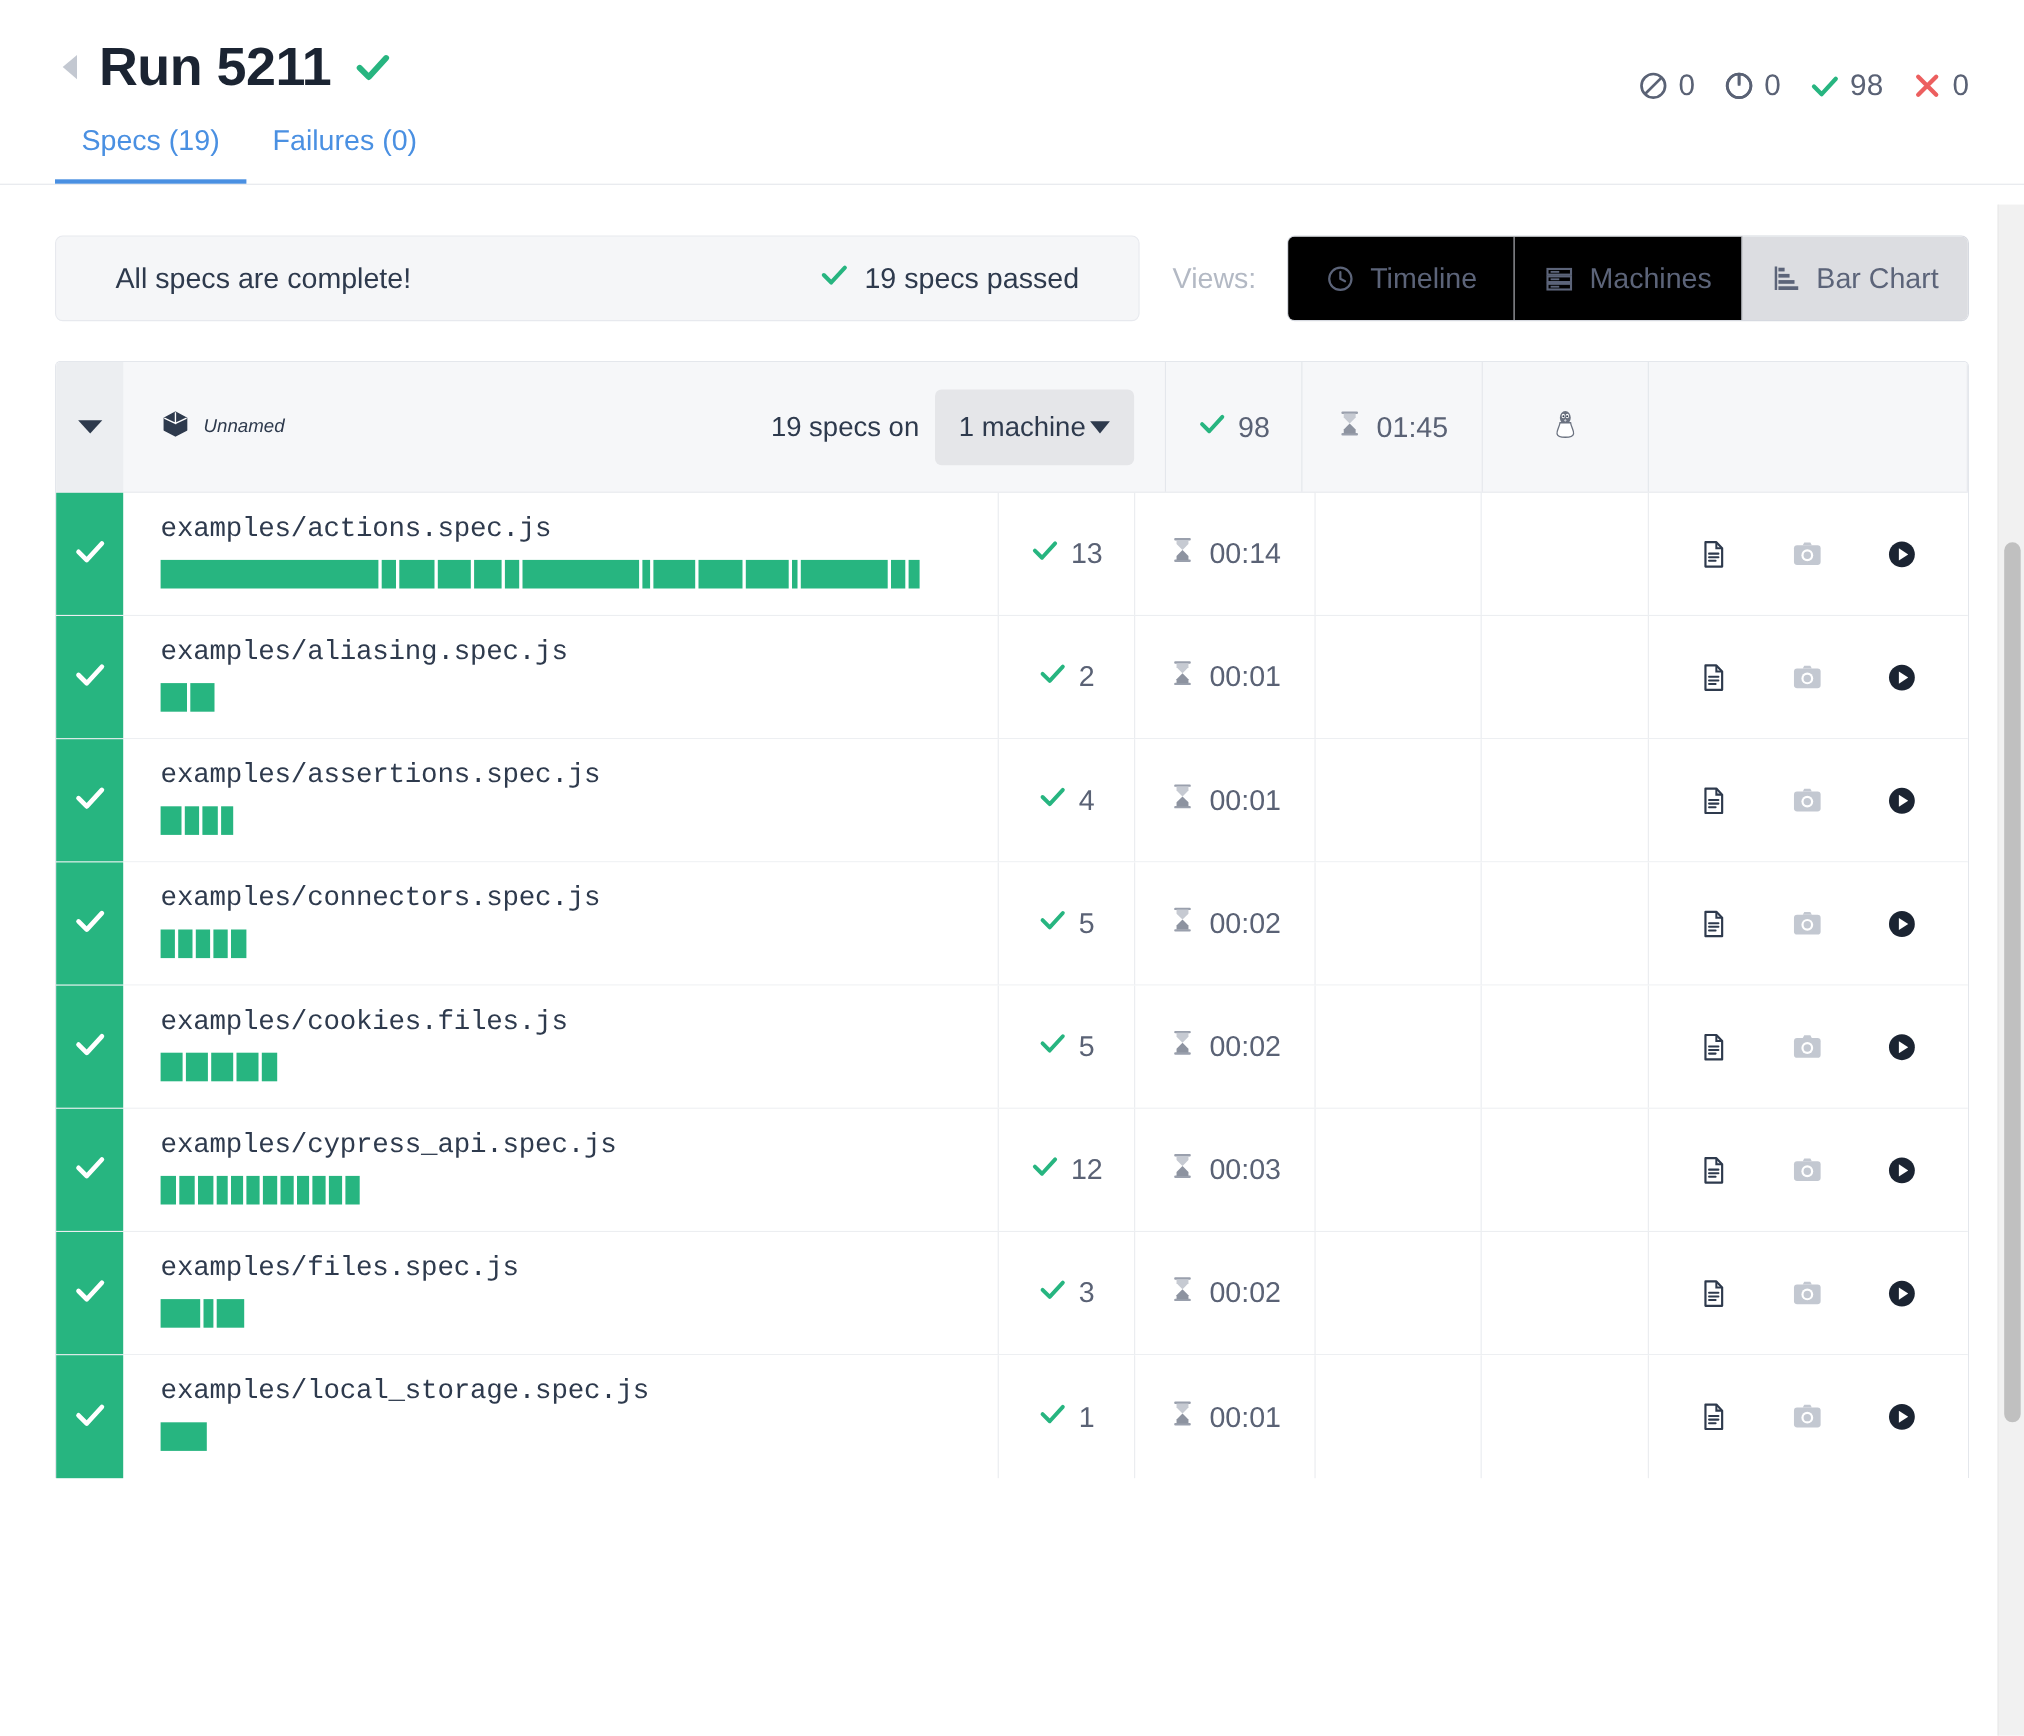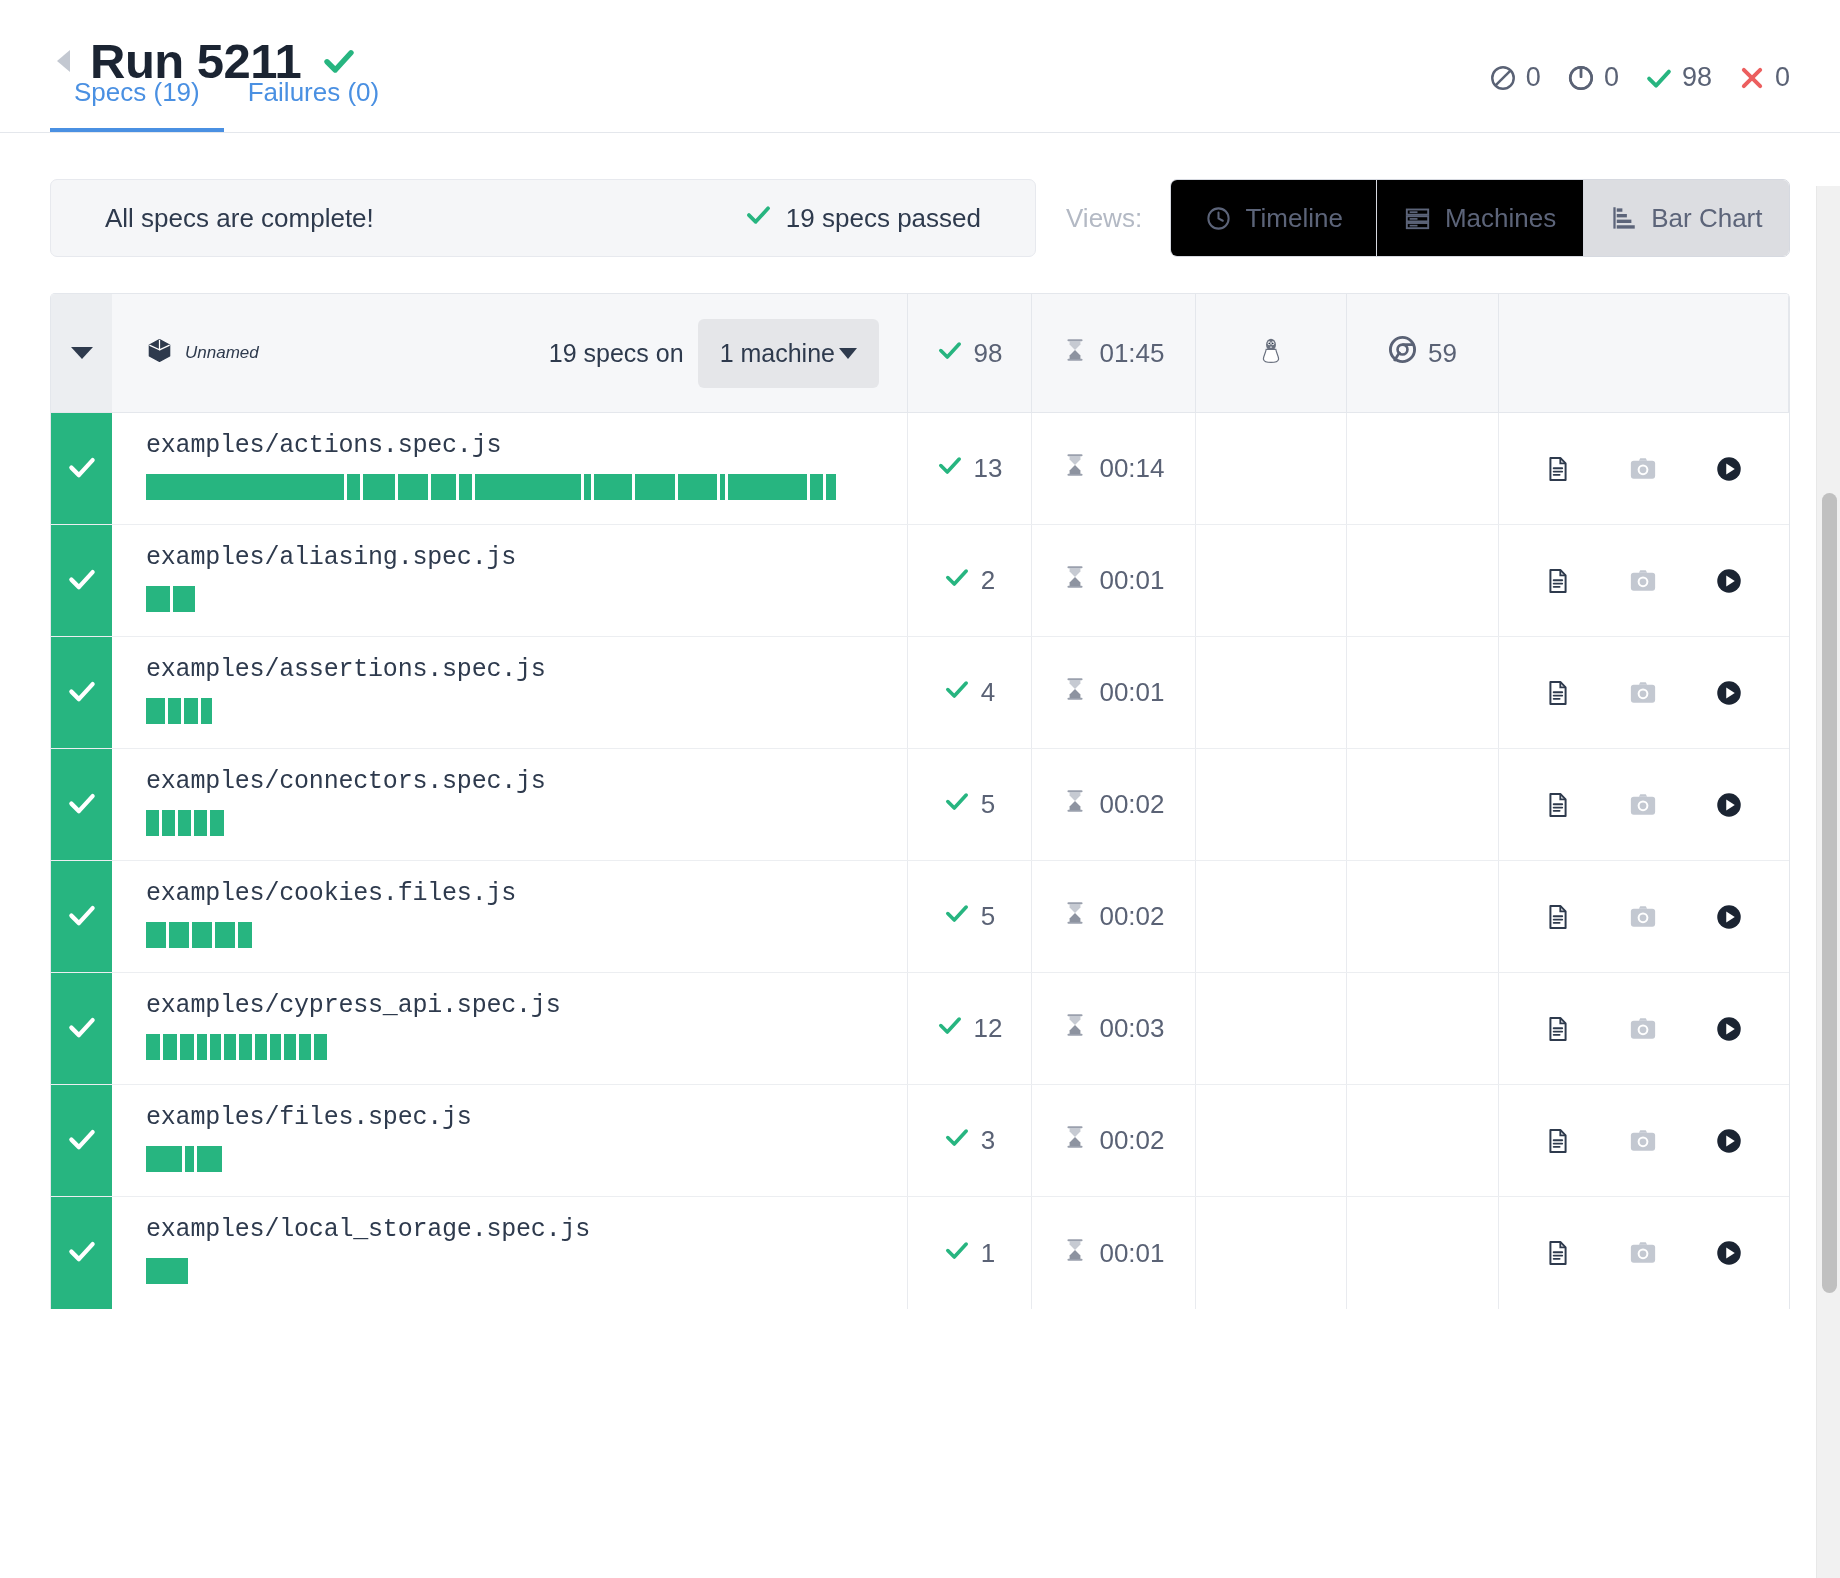--- a/index.html
+++ b/index.html
@@ -14,21 +14,21 @@
     position: relative;
     width: 1840px; height: 1578px;
     background: #ffffff;
   }
 
   
   .header {
     padding: 22px 50px 0 50px;
     border-bottom: 1px solid #e4e7ec;
     position: relative;
-    height: 133px;
+    height: 168px;
   }
   .title-row {
     display: flex;
     align-items: center;
     height: 78px;
   }
   .back-caret {
     width: 26px; height: 26px;
     margin-right: 14px;
     display: flex; align-items: center; justify-content: center;
@@ -478,31 +478,20 @@
               <ellipse cx="10.7" cy="7.2" rx="1.05" ry="1.45" fill="#ffffff"></ellipse>
               <ellipse cx="13.3" cy="7.2" rx="1.05" ry="1.45" fill="#ffffff"></ellipse>
               <circle cx="10.8" cy="7.4" r="0.62" fill="#2e3a4d"></circle>
               <circle cx="13.2" cy="7.4" r="0.62" fill="#2e3a4d"></circle>
               <path d="M12 9.1 L11.1 10.1 L12 10.8 L12.9 10.1 Z" fill="#c9cdd4"></path>
               <path d="M8.6 11.5 C8.2 14.4 6.3 16.8 6.7 18.6 C7.1 20.4 9.4 20.8 12 20.8
                        C14.6 20.8 16.9 20.4 17.3 18.6 C17.7 16.8 15.8 14.4 15.4 11.5 Z" fill="#ffffff" stroke="#6b7280" stroke-width="0.85"></path>
             </svg>
           </span>
         </div>
-        <div class="cell c-brow">
-          <span>
-            <svg width="29" height="29" viewBox="0 0 24 24">
-              <circle cx="12" cy="12" r="10" fill="none" stroke="#5a6275" stroke-width="2.4"></circle>
-              <circle cx="12" cy="12" r="4.1" fill="none" stroke="#5a6275" stroke-width="2.2"></circle>
-              <path d="M12 7.9 L21.6 7.9" stroke="#5a6275" stroke-width="2.2"></path>
-              <path d="M9.9 13.9 L5.1 21.5" stroke="#5a6275" stroke-width="2.2"></path>
-            </svg>
-          </span>
-          <span>59</span>
-        </div>
         <div class="cell c-icons"></div>
       </div>
 
       <div id="rows">
           <div class="spec-row">
             <div class="row-status">
               <span><svg width="30" height="30" viewBox="0 0 24 24">
                   <path d="M3.5 12.5 L9.5 18.5 L20.5 6.5" fill="none" stroke="#ffffff" stroke-width="3.4" stroke-linecap="round" stroke-linejoin="round"></path>
                 </svg></span>
             </div>

